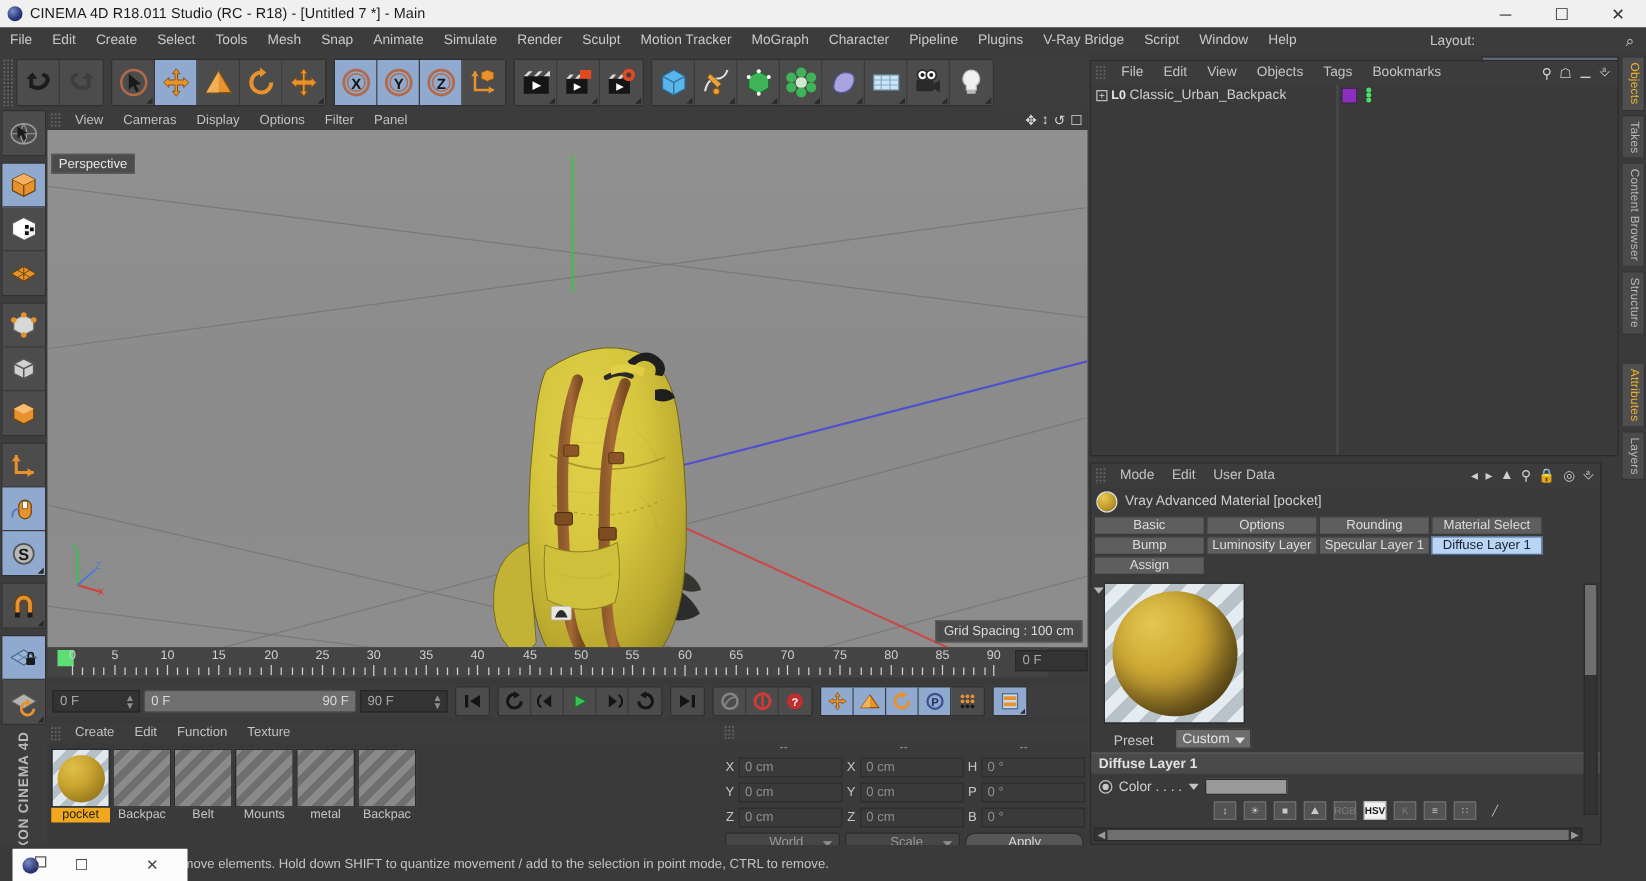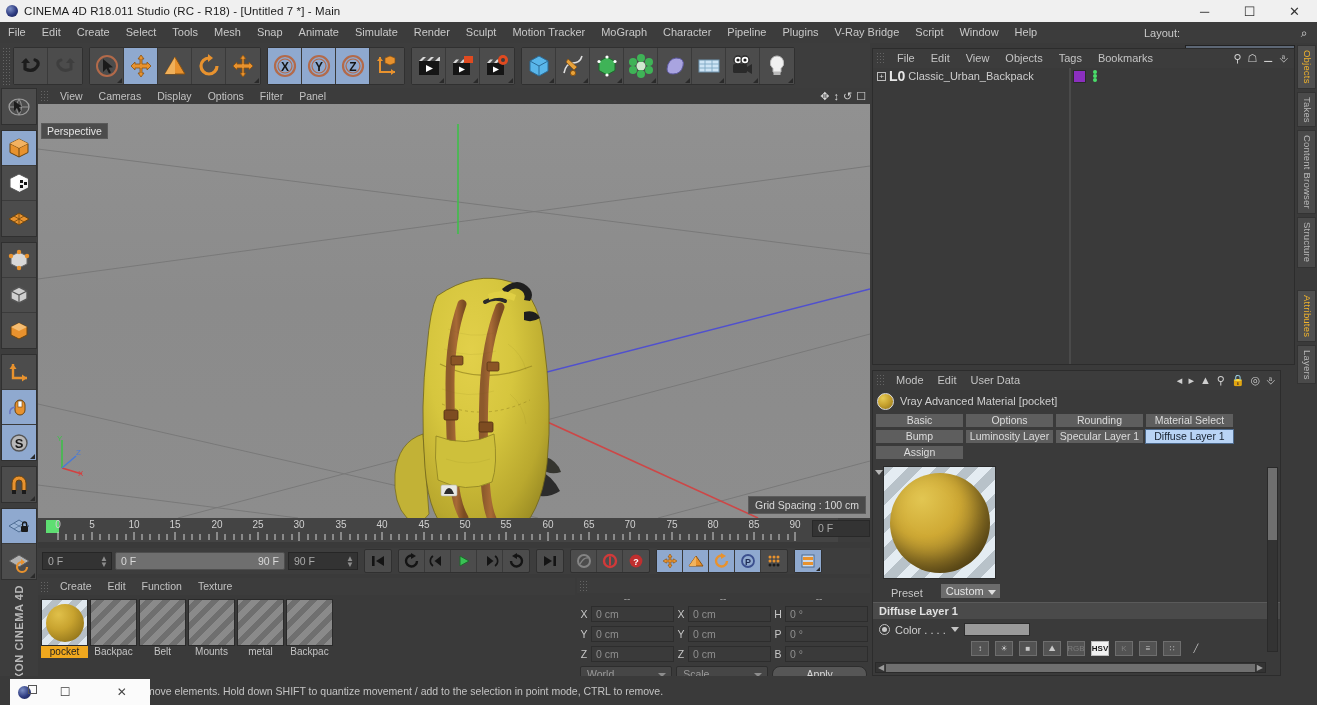--- a/index.html
+++ b/index.html
@@ -153,40 +153,40 @@
   .coord-menu{ height:15px; background:#3c3c3c; display:flex; align-items:center; }
   .coord-menu .grip{ height:11px; margin:0 3px 0 2px; }
   .coord-hdr{ display:flex; font-size:10px; color:#9a9a9a; padding-left:2px;}
   .coord-hdr span{ text-align:center; }
   .coord-row{ display:flex; align-items:center; height:20px; padding:0 2px; gap:2px;}
   .clbl{ width:10px; font-size:10.5px; color:#c7c7c7; text-align:center;}
   .cfield{ flex:1; height:16px; background:#3a3a3a; border:1px solid #2d2d2d; color:#8f8f8f;
            font-size:10.5px; line-height:14px; padding-left:4px; position:relative;}
   .coord-foot{ display:flex; gap:4px; padding:2px 3px; align-items:center;}
   .csel{ flex:1; height:17px; background:#464646; border:1px solid #2d2d2d; color:#9a9a9a;
-         font-size:10.5px; line-height:15px; padding-left:6px; position:relative; border-radius:2px;}
+         font-size:10.5px; line-height:15px; padding-left:6px; position:relative; border-radius:2px;text-align:center;}
   .csel .caret{ position:absolute; right:5px; top:6px; border-left:4px solid transparent;
     border-right:4px solid transparent; border-top:4px solid #8d8d8d;}
   .capply{ flex:1.1; height:17px; background:#565656; border:1px solid #2d2d2d; color:#d8d8d8;
            font-size:10.5px; line-height:15px; text-align:center; border-radius:8px;}
 
   
   .objmgr{ position:absolute; left:872px; top:48px; width:423px; height:317px; background:#3a3a3a;
            border:1px solid #2c2c2c;}
   .om-menu{ height:19px; background:#3c3c3c; display:flex; align-items:center;}
   .om-menu .grip{ height:13px; margin:0 4px 0 3px;}
   .om-menu .mi{ padding:0 8px; font-size:11px; color:#c4c4c4; line-height:19px;}
   .om-icons{ margin-left:auto; display:flex; gap:6px; padding-right:6px; color:#cfcfcf; font-size:11px;}
   .om-body{ position:absolute; left:0; top:19px; right:0; bottom:0; display:flex; }
   .om-tree{ width:197px; border-right:1px solid #4a4a4a; }
   .om-col2{ width:1px; background:#4a4a4a; }
   .om-row{ display:flex; align-items:center; height:16px; gap:3px; padding-left:4px;}
   .om-plus{ width:9px;height:9px;border:1px solid #bdbdbd;color:#dcdcdc;font-size:8px;
             line-height:7px;text-align:center;}
-  .om-icn{ font-size:14px; color:#e6e6e6; font-weight:bold;}
+  .om-icn{ font-size:10px; color:#e6e6e6; font-weight:bold;}
   .om-lbl{ font-size:11px; color:#cdcdcd;}
   .om-tags{ position:absolute; left:200px; top:19px; display:flex; align-items:center; gap:3px; height:16px;}
   .tag-purple{ width:13px;height:13px;background:#8b2fbf;border:1px solid #2a2a2a;}
   .tag-dots{ width:11px;height:13px; display:flex;flex-direction:column;justify-content:space-around;align-items:center;}
   .tag-dots i{ width:4px;height:4px;border-radius:50%;background:#4ade6a;display:block;}
 
   
   .attrmgr{ position:absolute; left:872px; top:370px; width:409px; height:306px; background:#3a3a3a;
             border:1px solid #2c2c2c;}
   .am-menu{ height:19px; background:#3c3c3c; display:flex; align-items:center;}

